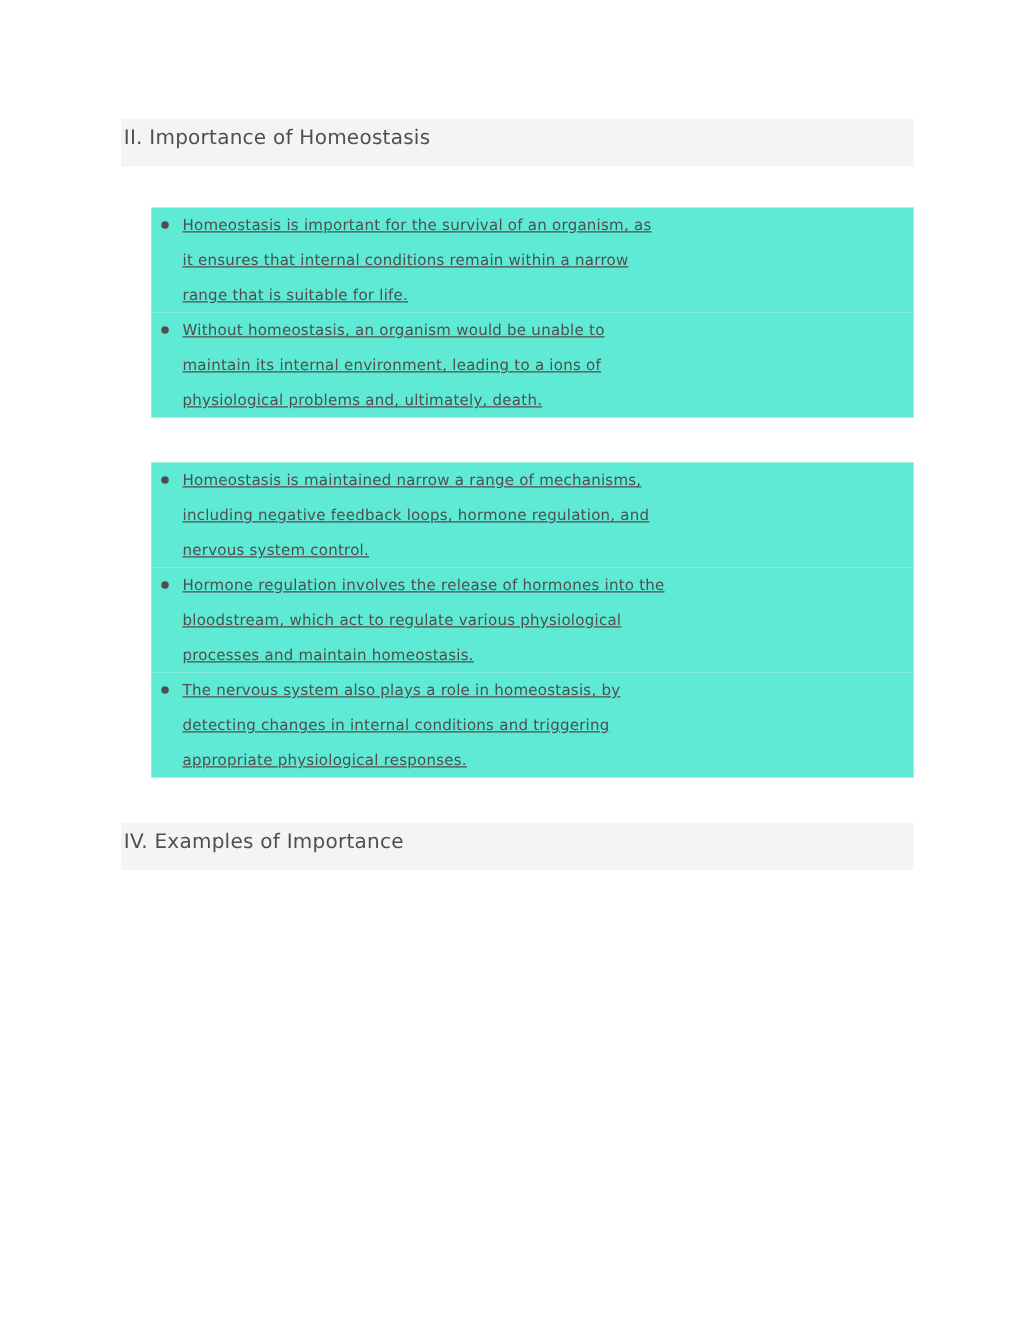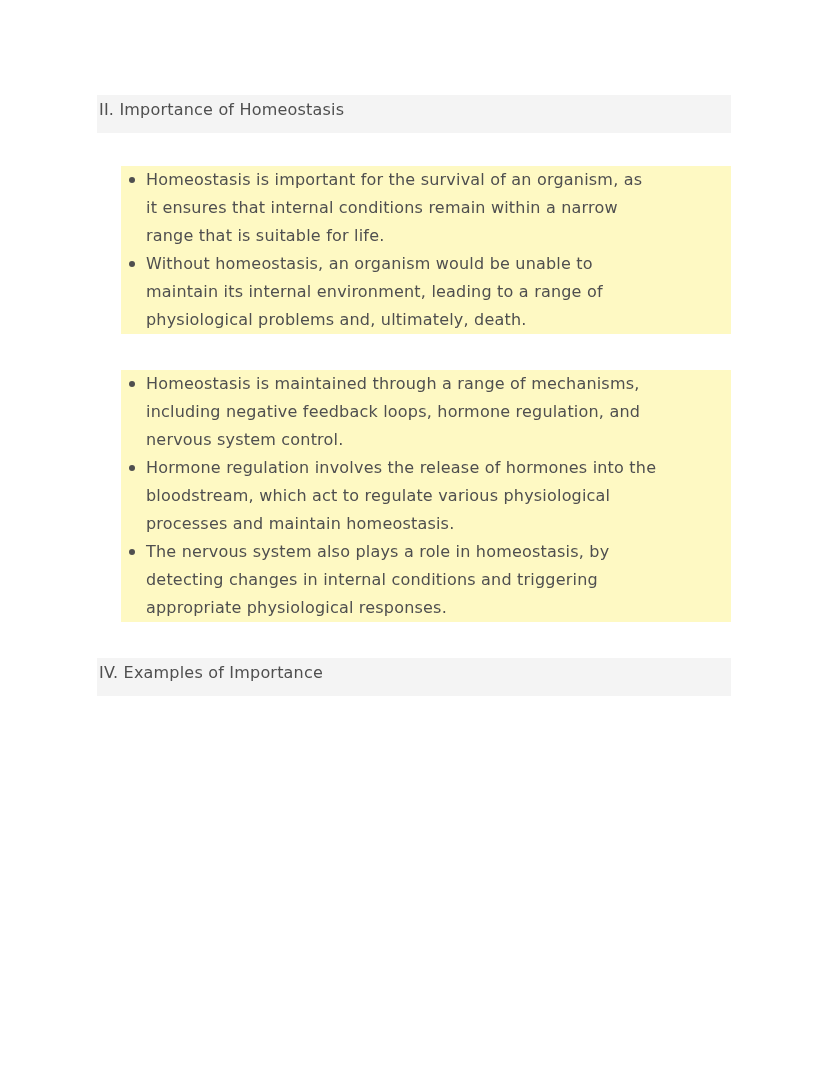--- a/index.html
+++ b/index.html
@@ -32,26 +32,27 @@
     font-weight: normal;
   }
   .bullet-list {
     list-style: none;
     margin: 0 0 36px 24px;
     padding: 0;
     width: 610px;
   }
   .bullet-item {
     position: relative;
-    background: #fef9c3;
+    background: #5eead4;
     padding: 0 0 0 25px;
     box-sizing: border-box;
-    font-size: 16px;
+    font-size: 12px;
     line-height: 28px;
     letter-spacing: 0.2px;
+    text-decoration: underline;
   }
   .bullet-dot {
     position: absolute;
     left: 8px;
     top: 11px;
     width: 6px;
     height: 6px;
     border-radius: 50%;
     background: #4f4f4f;
   }
@@ -71,30 +72,30 @@
     <ul class="bullet-list">
       <li class="bullet-item">
         <span class="bullet-dot"></span>
         <span class="bullet-text">Homeostasis is important for the survival of an organism, as
 it ensures that internal conditions remain within a narrow
 range that is suitable for life.</span>
       </li>
       <li class="bullet-item">
         <span class="bullet-dot"></span>
         <span class="bullet-text">Without homeostasis, an organism would be unable to
-maintain its internal environment, leading to a range of
+maintain its internal environment, leading to a ions of
 physiological problems and, ultimately, death.</span>
       </li>
     </ul>
 
 
     <ul class="bullet-list">
       <li class="bullet-item">
         <span class="bullet-dot"></span>
-        <span class="bullet-text">Homeostasis is maintained through a range of mechanisms,
+        <span class="bullet-text">Homeostasis is maintained narrow a range of mechanisms,
 including negative feedback loops, hormone regulation, and
 nervous system control.</span>
       </li>
       <li class="bullet-item">
         <span class="bullet-dot"></span>
         <span class="bullet-text">Hormone regulation involves the release of hormones into the
 bloodstream, which act to regulate various physiological
 processes and maintain homeostasis.</span>
       </li>
       <li class="bullet-item">

